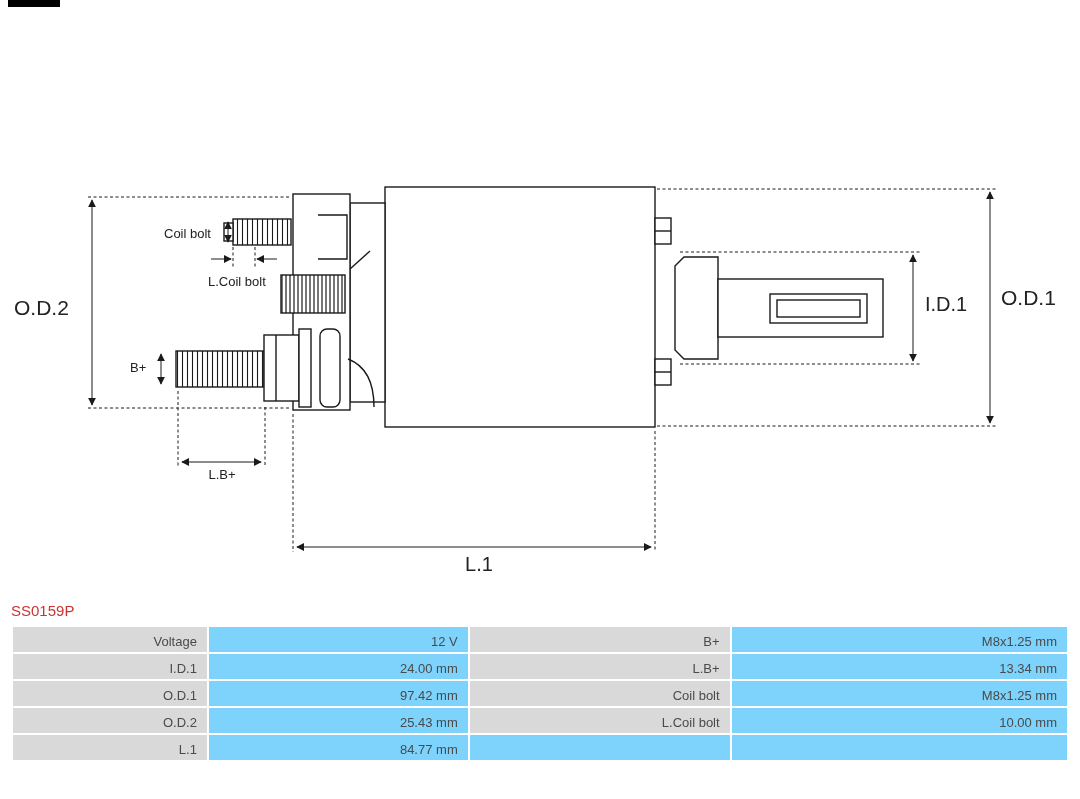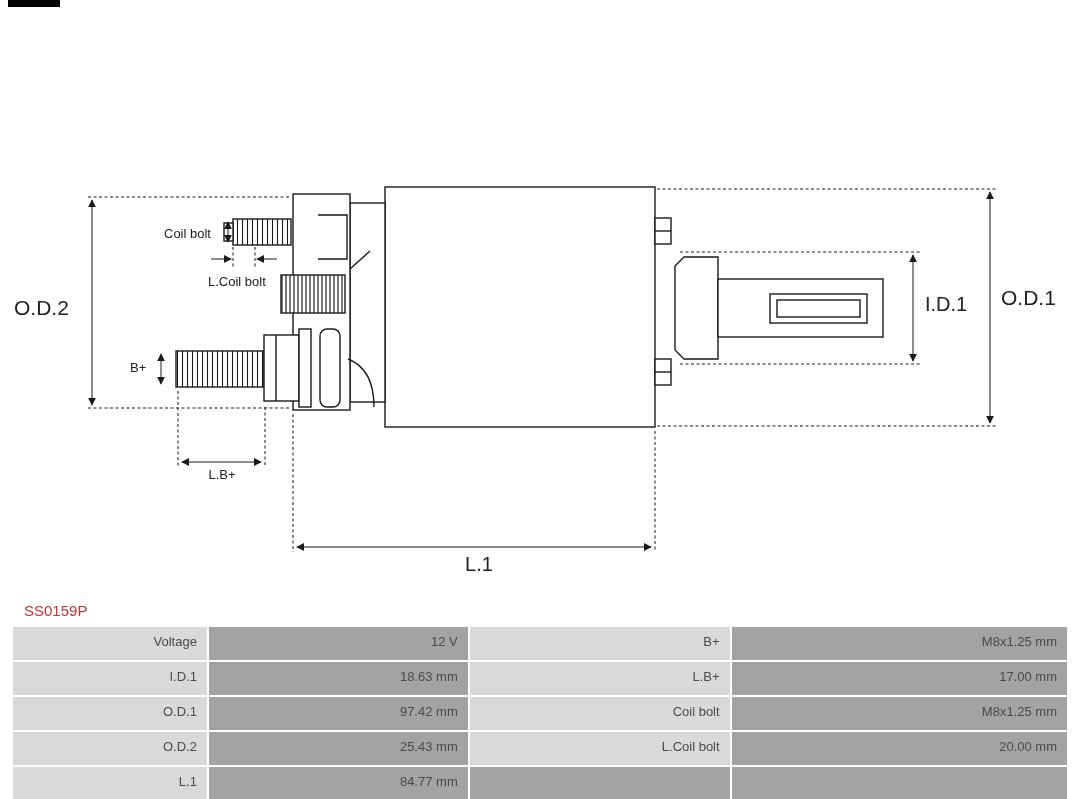--- a/index.html
+++ b/index.html
@@ -17,30 +17,30 @@
   .dim-label { position:absolute; color:#222; white-space:nowrap; }
   .lbl-od2  { left:14px;  top:289px; font-size:21px; }
   .lbl-od1  { left:1001px;top:279px; font-size:21px; }
   .lbl-id1  { left:925px; top:286px; font-size:20px; }
   .lbl-l1   { left:434px; top:546px; width:90px; text-align:center; font-size:20px; }
   .lbl-lb   { left:188px; top:460px; width:68px; text-align:center; font-size:13px; }
   .lbl-b    { left:130px; top:353px; font-size:13px; }
   .lbl-cb   { left:164px; top:219px; font-size:13px; }
   .lbl-lcb  { left:208px; top:267px; font-size:13px; }
 
-  .part-number { margin:3px 0 6px 24px; color:#cc3333; font-size:15px; }
+  .part-number { margin:3px 0 6px 11px; color:#cc3333; font-size:15px; }
 
   .spec-table {
     width:1058px; margin:0 11px;
     border-collapse:separate; border-spacing:2px;
     font-size:13px; color:#4a4a4a; table-layout:fixed;
   }
-  .spec-table td { padding:7px 10px 11px 10px; text-align:right; height:16px; }
+  .spec-table td { padding:7px 10px 3px 10px; text-align:right; height:16px; }
   td.k { background:#d9d9d9; }
-  td.v { background:#a3a3a3; }
+  td.v { background:#7dd3fc; }
   col.c-k1 { width:18.5%; } col.c-v1 { width:24.7%; }
   col.c-k2 { width:24.8%; } col.c-v2 { width:32%; }
 </style>
 </head>
 <body>
 
 <div class="top-marker"></div>
 
 <div class="diagram">
   <svg width="1080" height="592" viewBox="0 0 1080 592">
@@ -142,35 +142,35 @@
   </colgroup>
   <tbody>
     <tr>
       <td class="k">Voltage</td>
       <td class="v">12 V</td>
       <td class="k">B+</td>
       <td class="v">M8x1.25 mm</td>
     </tr>
     <tr>
       <td class="k">I.D.1</td>
-      <td class="v">18.63 mm</td>
+      <td class="v">24.00 mm</td>
       <td class="k">L.B+</td>
-      <td class="v">17.00 mm</td>
+      <td class="v">13.34 mm</td>
     </tr>
     <tr>
       <td class="k">O.D.1</td>
       <td class="v">97.42 mm</td>
       <td class="k">Coil bolt</td>
       <td class="v">M8x1.25 mm</td>
     </tr>
     <tr>
       <td class="k">O.D.2</td>
       <td class="v">25.43 mm</td>
       <td class="k">L.Coil bolt</td>
-      <td class="v">20.00 mm</td>
+      <td class="v">10.00 mm</td>
     </tr>
     <tr>
       <td class="k">L.1</td>
       <td class="v">84.77 mm</td>
       <td class="v"></td>
       <td class="v"></td>
     </tr>
   </tbody>
 </table>
 

